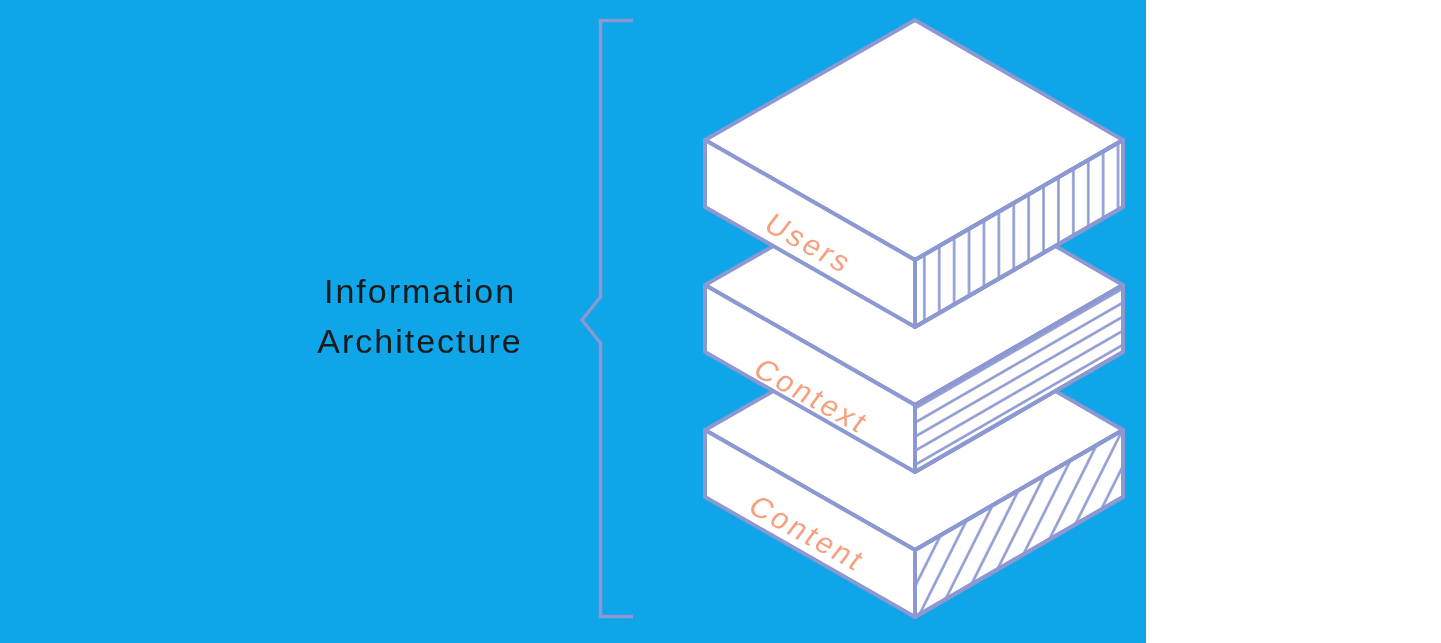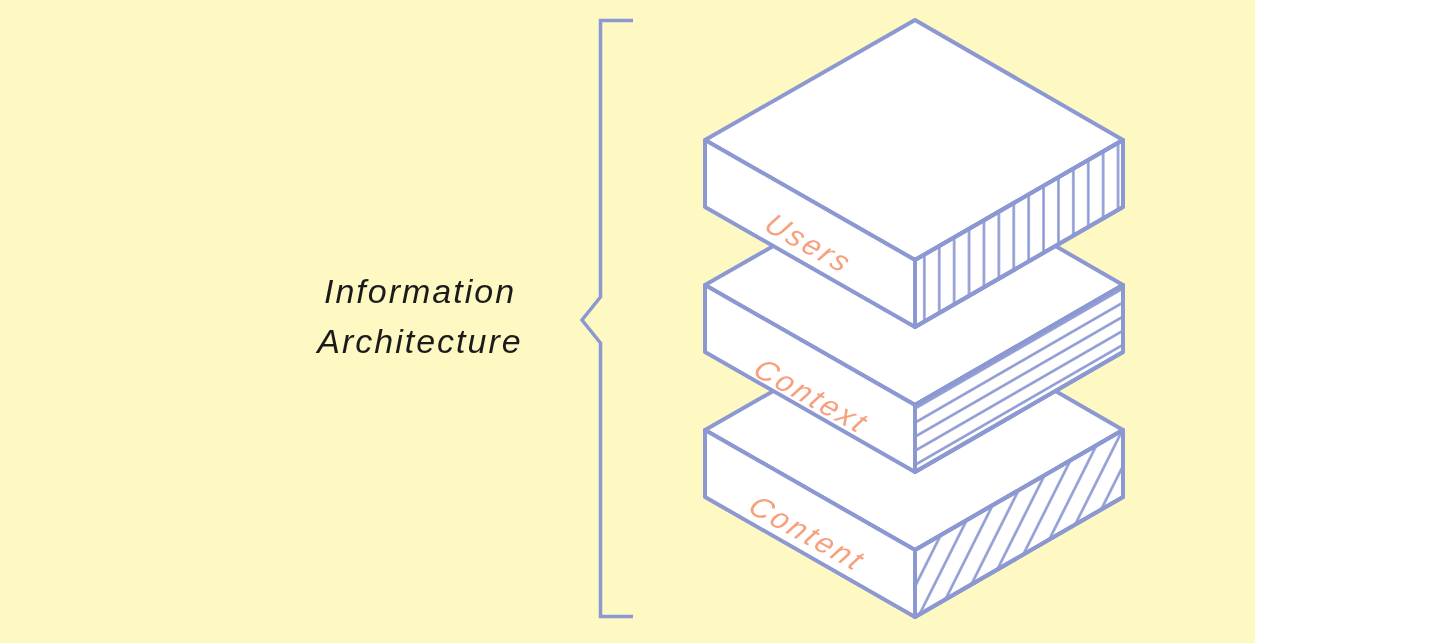--- a/index.html
+++ b/index.html
@@ -1,23 +1,22 @@
 <!DOCTYPE html>
 <html><head>
 <meta charset="utf-8">
 <style>
   html, body { margin: 0; padding: 0; background: #ffffff; }
   .stage {
     position: relative;
-    width: 1255px;
+    width: 1146px;
     height: 643px;
-    background: #fef9c3;
+    background: #0ea5e9;
     overflow: hidden;
     font-family: "Liberation Sans", sans-serif;
-    font-style: italic;
   }
   svg { display: block; }
 
   .face {
     fill: #ffffff;
     stroke: #8c98d2;
     stroke-width: 4;
     stroke-linejoin: round;
   }
   .reoutline {

